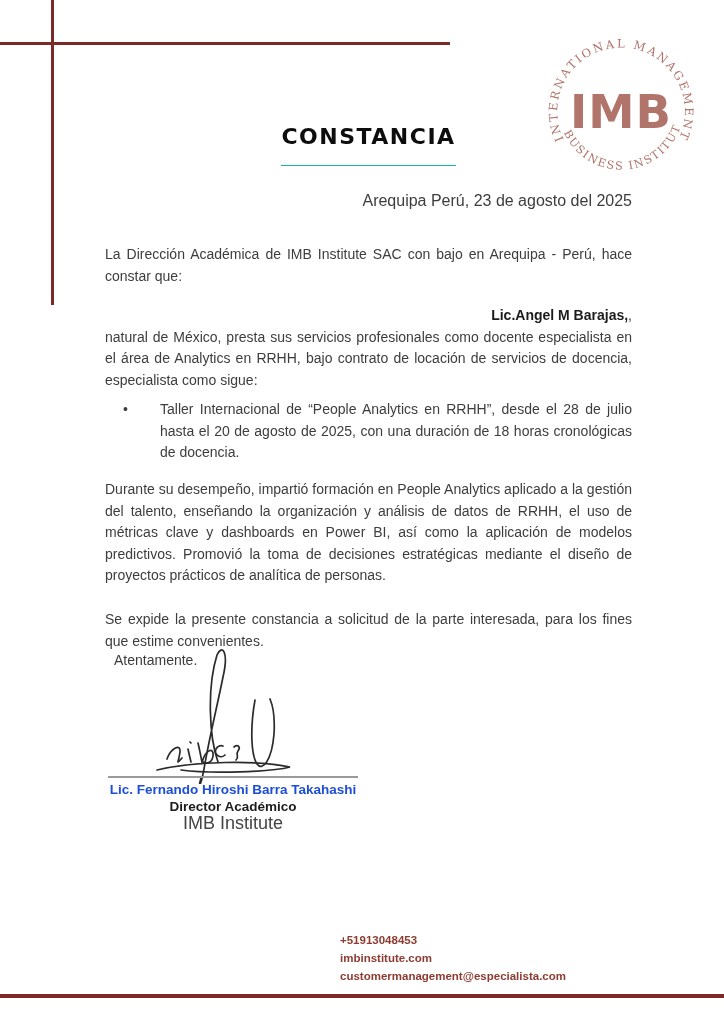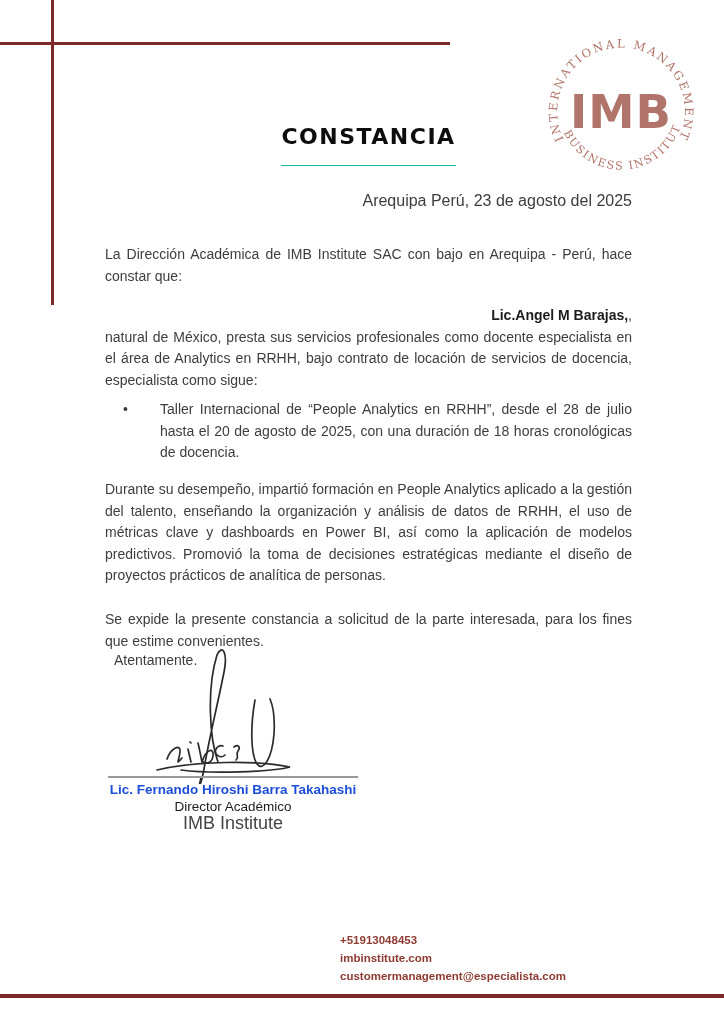--- a/index.html
+++ b/index.html
@@ -57,21 +57,21 @@
     display:flex;font-size:14px;line-height:21.5px;color:#3d3d3d;
   }
   .bullet-dot{width:18px;padding-left:18px;flex:none;}
   .bullet-text{flex:1;text-align:justify;margin-left:19px;}
 
   
   .signature-svg{position:absolute;left:150px;top:642px;}
   .sig-rule{position:absolute;left:108px;top:776px;width:250px;height:2px;background:#9a9a9a;}
   .sig-block{position:absolute;left:107px;top:781px;width:252px;text-align:center;}
   .sig-name{font-size:13.5px;font-weight:bold;color:#1d4ed8;line-height:17px;white-space:nowrap;}
-  .sig-role{font-size:13.5px;font-weight:normal;color:#1c1c1c;line-height:17px;}
+  .sig-role{font-size:13.5px;font-weight:bold;color:#1c1c1c;line-height:17px;}
   .sig-org{font-size:18px;color:#454545;line-height:17px;}
 
   
   .footer-contact{
     position:absolute;right:24px;top:931px;width:360px;
     font-size:11.5px;font-weight:bold;color:#8e3b32;line-height:18px;
   }
   .footer-contact div{white-space:nowrap;}
 </style>
 </head>

